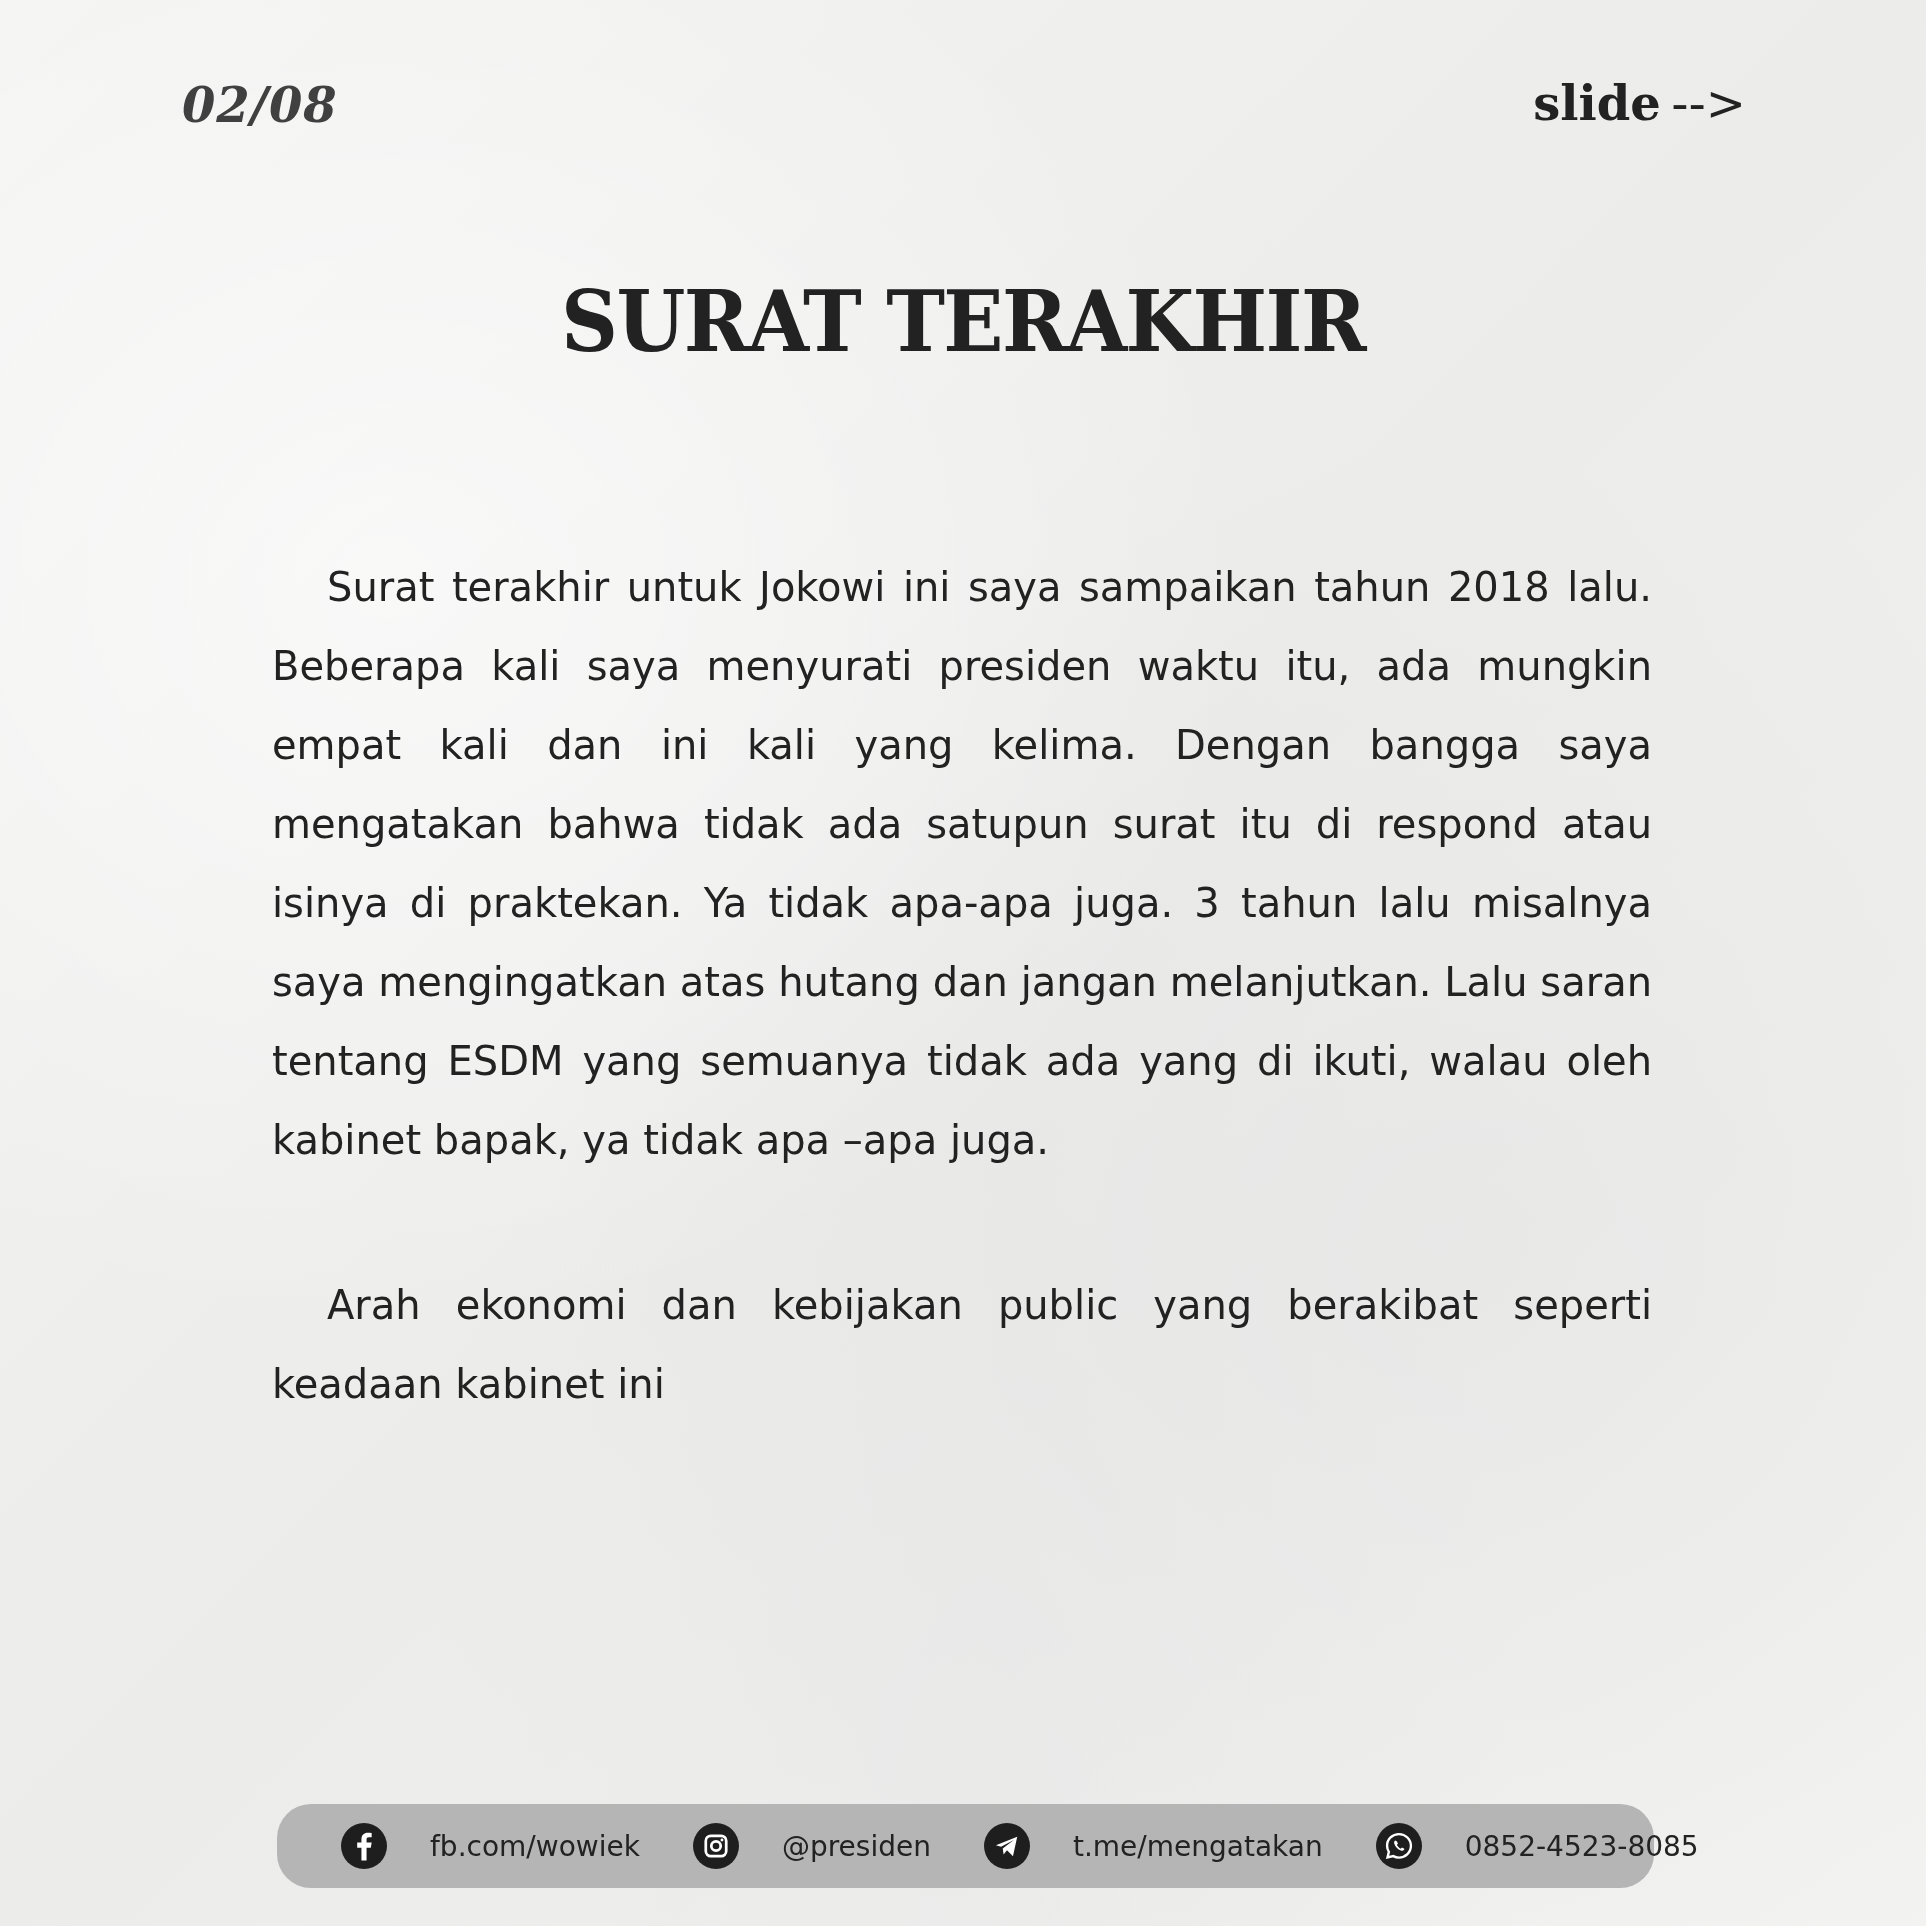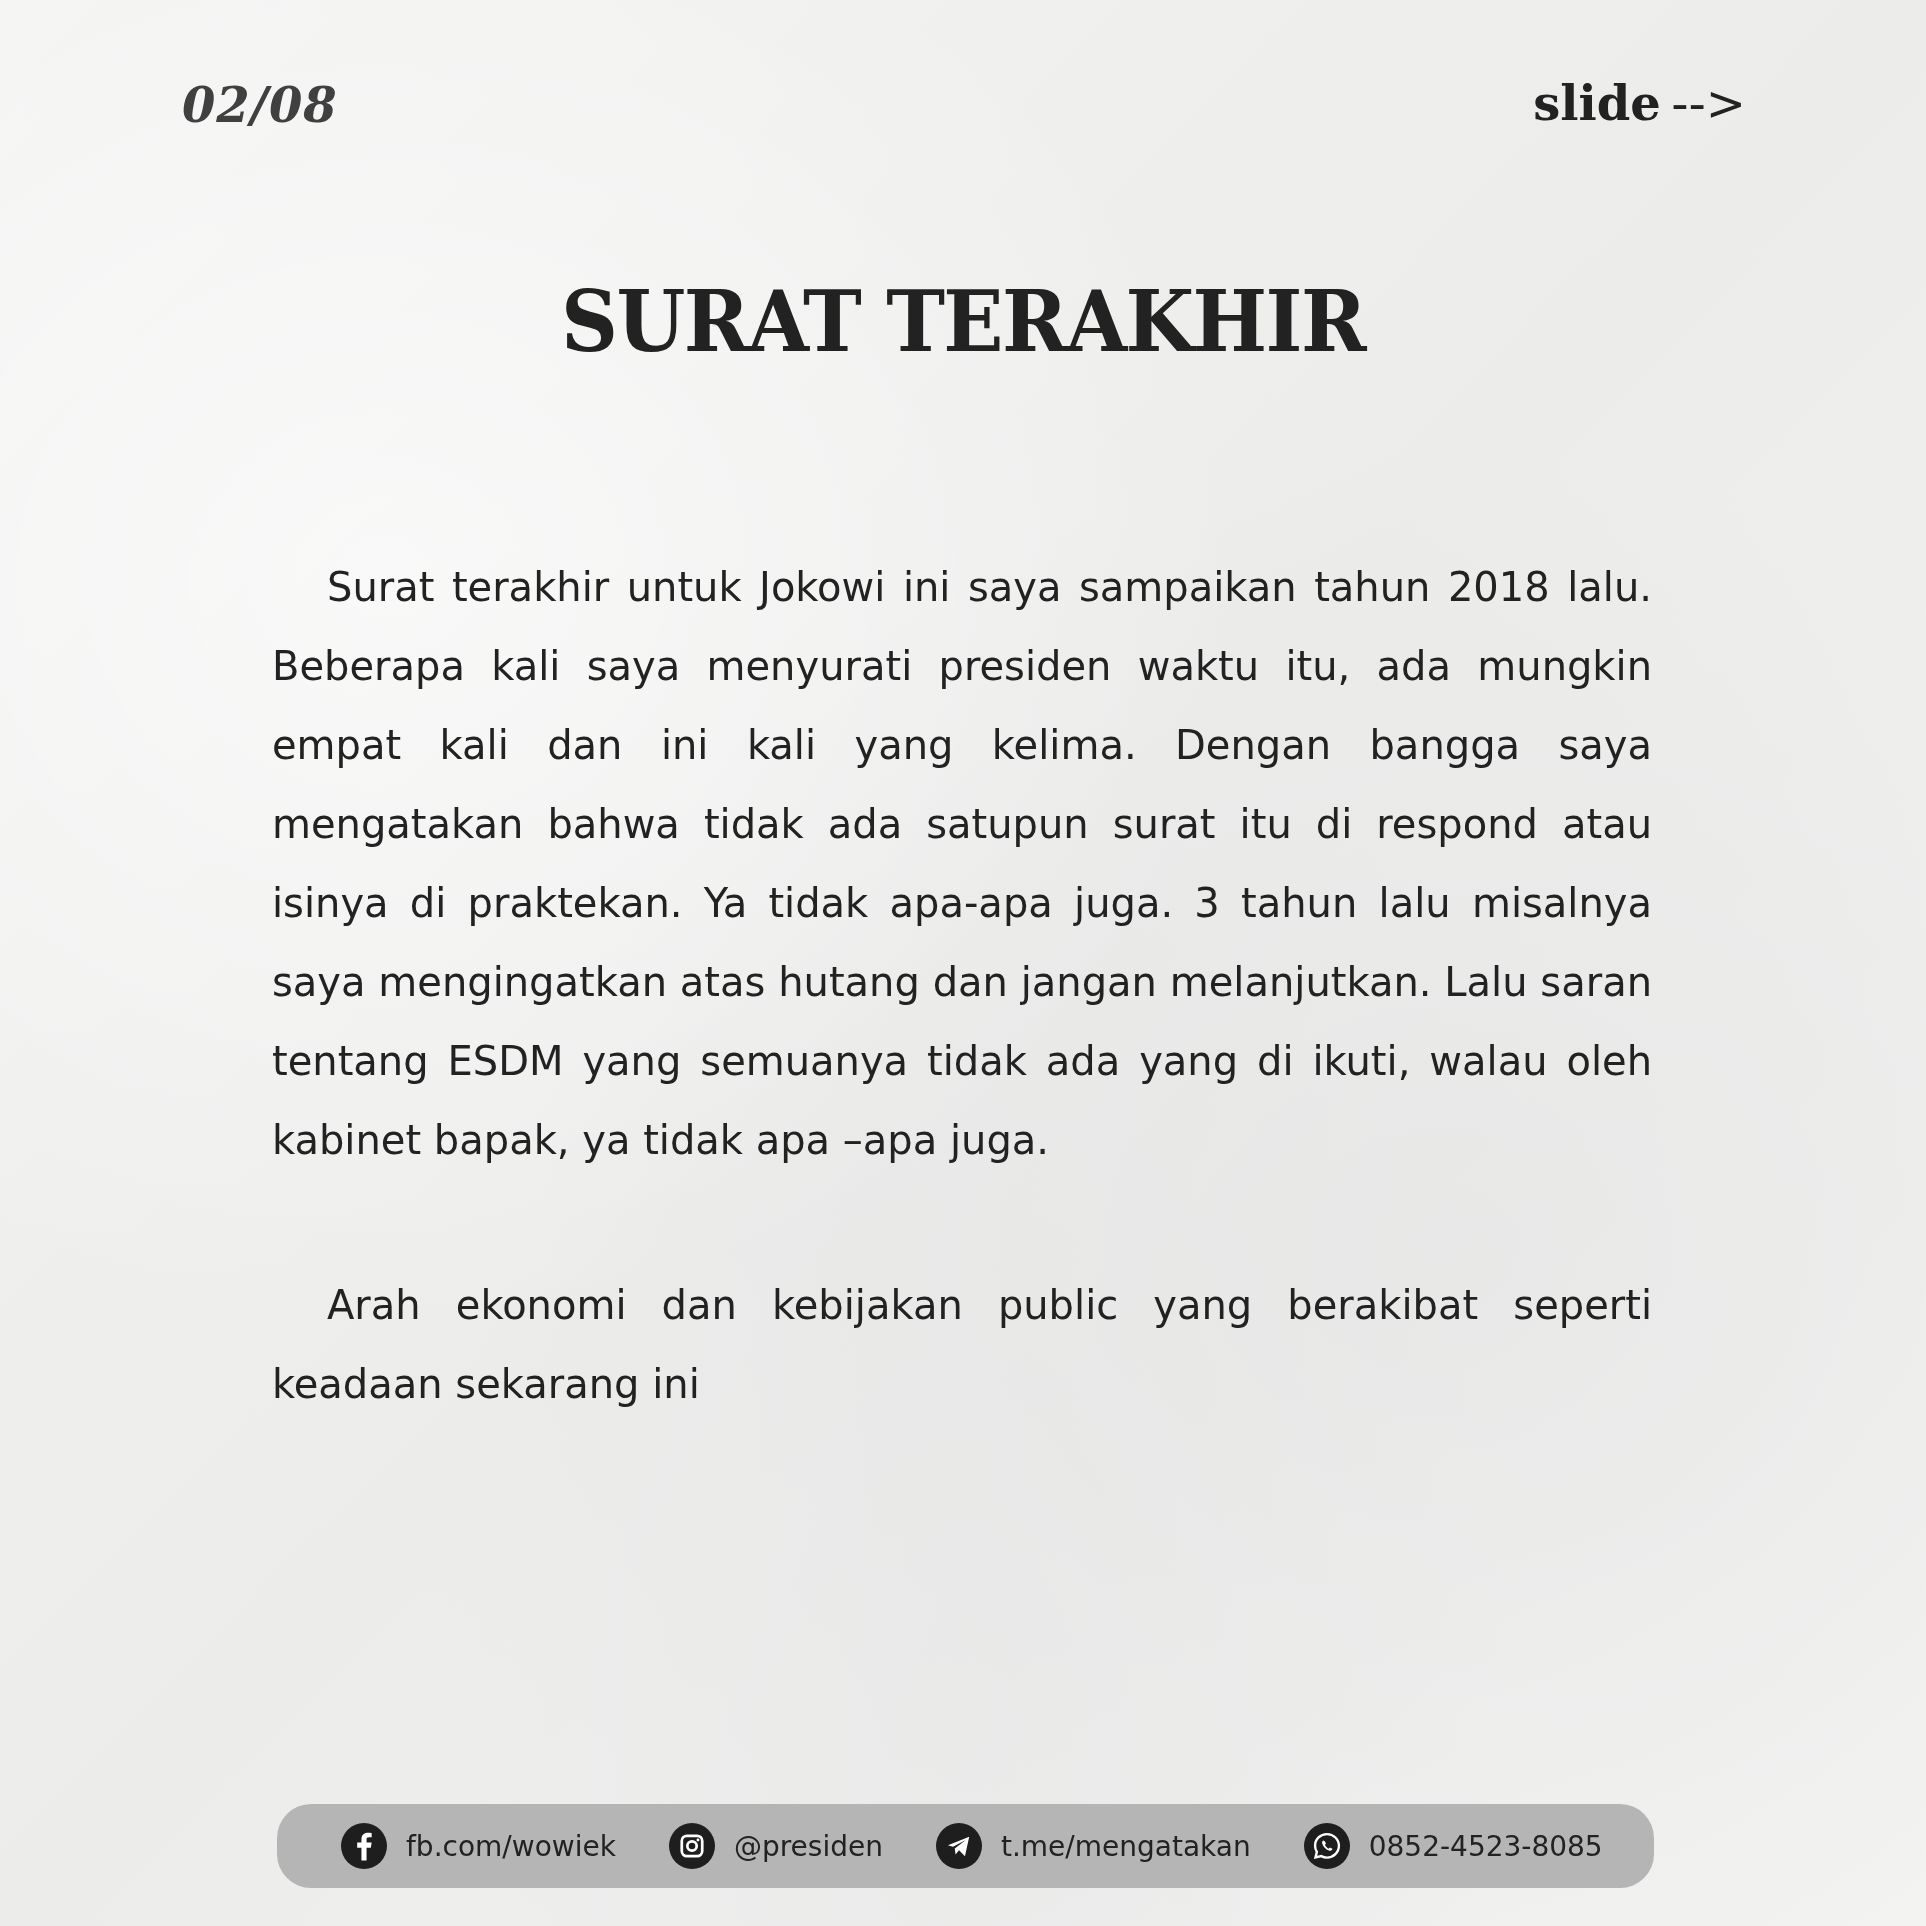--- a/index.html
+++ b/index.html
@@ -88,20 +88,21 @@
       border-radius: 34px;
       display: flex;
       align-items: center;
       box-sizing: border-box;
       padding-left: 64px;
     }
     .contact {
       display: flex;
       align-items: center;
       margin-right: 53px;
+      gap: 24px;
     }
     .contact .icon {
       width: 46px;
       height: 46px;
       border-radius: 50%;
       background: #1e1e1e;
       display: flex;
       align-items: center;
       justify-content: center;
       margin-right: 19px;
@@ -123,21 +124,21 @@
 <div class="page-num">02/08</div>
 
 <div class="slide-nav">
   <span class="word">slide</span><span class="arrow">--&gt;</span>
 </div>
 
 <div class="title">SURAT TERAKHIR</div>
 
 <div class="body-text">
   <p>Surat terakhir untuk Jokowi ini saya sampaikan tahun 2018 lalu. Beberapa kali saya menyurati presiden waktu itu, ada mungkin empat kali dan ini kali yang kelima. Dengan bangga saya mengatakan bahwa tidak ada satupun surat itu di respond atau isinya di praktekan. Ya tidak apa-apa juga. 3 tahun lalu misalnya saya mengingatkan atas hutang dan jangan melanjutkan. Lalu saran tentang ESDM yang semuanya tidak ada yang di ikuti, walau oleh kabinet bapak, ya tidak apa –apa juga.</p>
-  <p>Arah ekonomi dan kebijakan public yang berakibat seperti keadaan sekarang ini</p>
+  <p>Arah ekonomi dan kebijakan public yang berakibat seperti keadaan kabinet ini</p>
 </div>
 
 <div class="footer-bar">
   <div class="contact">
     <span class="icon">
       <svg width="46" height="46" viewBox="0 0 54 54">
         <path d="M30 44 V29 H35 L36 23 H30 V19.5 C30 17.8 30.6 16.8 33 16.8 H36 V11.6 C35.2 11.5 33.5 11.3 31.5 11.3 C27 11.3 24 14 24 19 V23 H19 V29 H24 V44 Z" fill="#ffffff"></path>
       </svg>
     </span>
     <span class="label">fb.com/wowiek</span>

